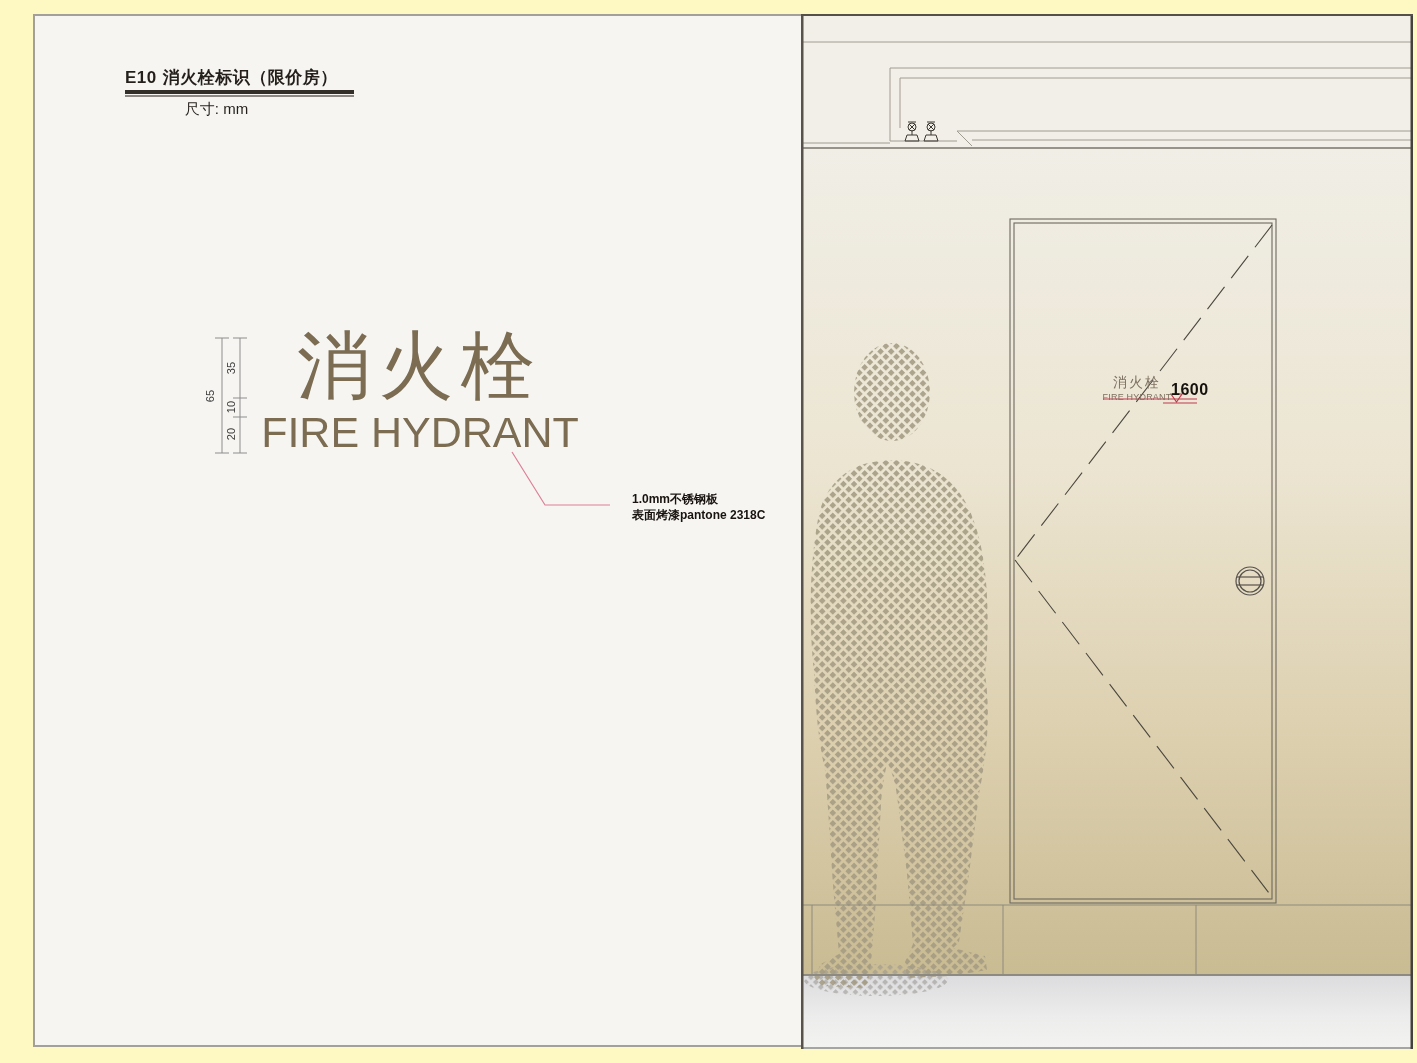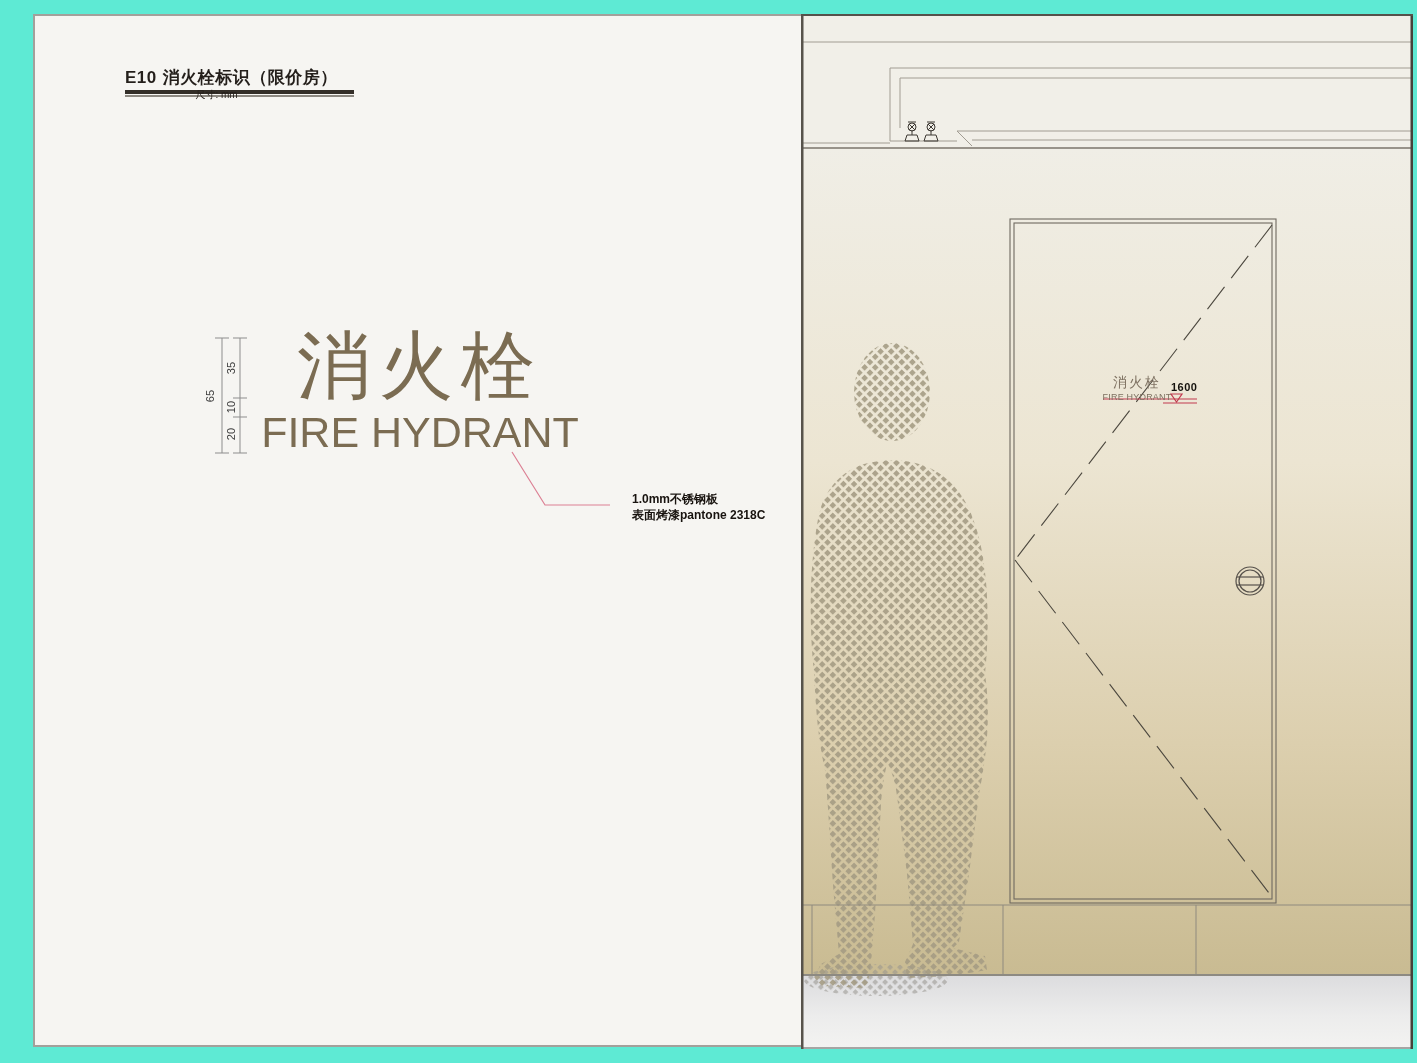--- a/index.html
+++ b/index.html
@@ -1,29 +1,29 @@
 <!DOCTYPE html>
 <html><head>
 <meta charset="utf-8">
 <style>
   html,body{margin:0;padding:0;background:#ffffff;}
-  .canvas{position:relative;width:1417px;height:1063px;background:#5eead4;overflow:hidden;
+  .canvas{position:relative;width:1417px;height:1063px;background:#fef9c3;overflow:hidden;
           font-family:"Liberation Sans",sans-serif;}
   .panel{position:absolute;left:33px;top:14px;width:1378px;height:1033px;
          background:#f6f5f2;border:2px solid #a3a09b;box-sizing:border-box;}
 
   
   .title-block{position:absolute;left:125px;top:66px;font-size:17px;font-weight:700;
                color:#241f1b;letter-spacing:.5px;white-space:nowrap;}
   .title-code{margin-right:6px;}
   .title-rule{position:absolute;left:125px;top:90px;width:229px;}
   .title-rule .r1{height:3.5px;background:#332e28;}
   .title-rule .r2{height:1.5px;background:#8d8982;margin-top:1.5px;}
-  .unit-label{position:absolute;left:164px;top:88px;width:105px;text-align:center;
-              font-size:10px;color:#241f1b;}
+  .unit-label{position:absolute;left:164px;top:100px;width:105px;text-align:center;
+              font-size:15px;color:#241f1b;}
 
   .sign-cn{position:absolute;left:240px;top:329px;width:360px;text-align:center;
            font-size:74px;line-height:74px;letter-spacing:8px;color:#7b6c52;font-weight:400;white-space:nowrap;}
   .sign-en{position:absolute;left:240px;top:409px;width:360px;text-align:center;
            font-size:43px;line-height:46px;color:#7b6c52;font-weight:300;letter-spacing:0px;white-space:nowrap;}
   .annotation{position:absolute;left:632px;top:492px;font-size:12px;font-weight:700;
               color:#18130f;line-height:15.5px;white-space:nowrap;}
 
   .anno-svg{position:absolute;left:0;top:0;width:1417px;height:1063px;pointer-events:none;}
 
@@ -33,21 +33,21 @@
   .dw-wall{position:absolute;left:0;top:134px;width:612px;height:827px;
            background:linear-gradient(180deg,#f0eee6 0%,#ece5d2 38%,#dccfae 72%,#c9bb92 100%);}
   .dw-floor{position:absolute;left:0;top:961px;width:612px;height:74px;
             background:linear-gradient(180deg,#dcdcde 0%,#ececec 55%,#f3f3f1 100%);}
   .draw-svg{position:absolute;left:0;top:0;width:612px;height:1035px;}
 
   .door-sign-cn{position:absolute;left:296px;top:360px;width:80px;text-align:center;
                 font-size:14px;line-height:16px;letter-spacing:2px;color:#7e7161;white-space:nowrap;}
   .door-sign-en{position:absolute;left:291px;top:378px;width:90px;text-align:center;
                 font-size:9px;line-height:10px;color:#7e7161;letter-spacing:.2px;white-space:nowrap;}
-  .door-height{position:absolute;left:370px;top:367px;font-size:11px;font-weight:700;
+  .door-height{position:absolute;left:370px;top:367px;font-size:16px;font-weight:700;
                color:#15120e;letter-spacing:.5px;white-space:nowrap;}
 </style>
 </head>
 <body>
 
 <div class="canvas">
   <div class="panel"></div>
 
   <div class="title-block">
     <span class="title-code">E10</span><span>消火栓标识（限价房）</span>

